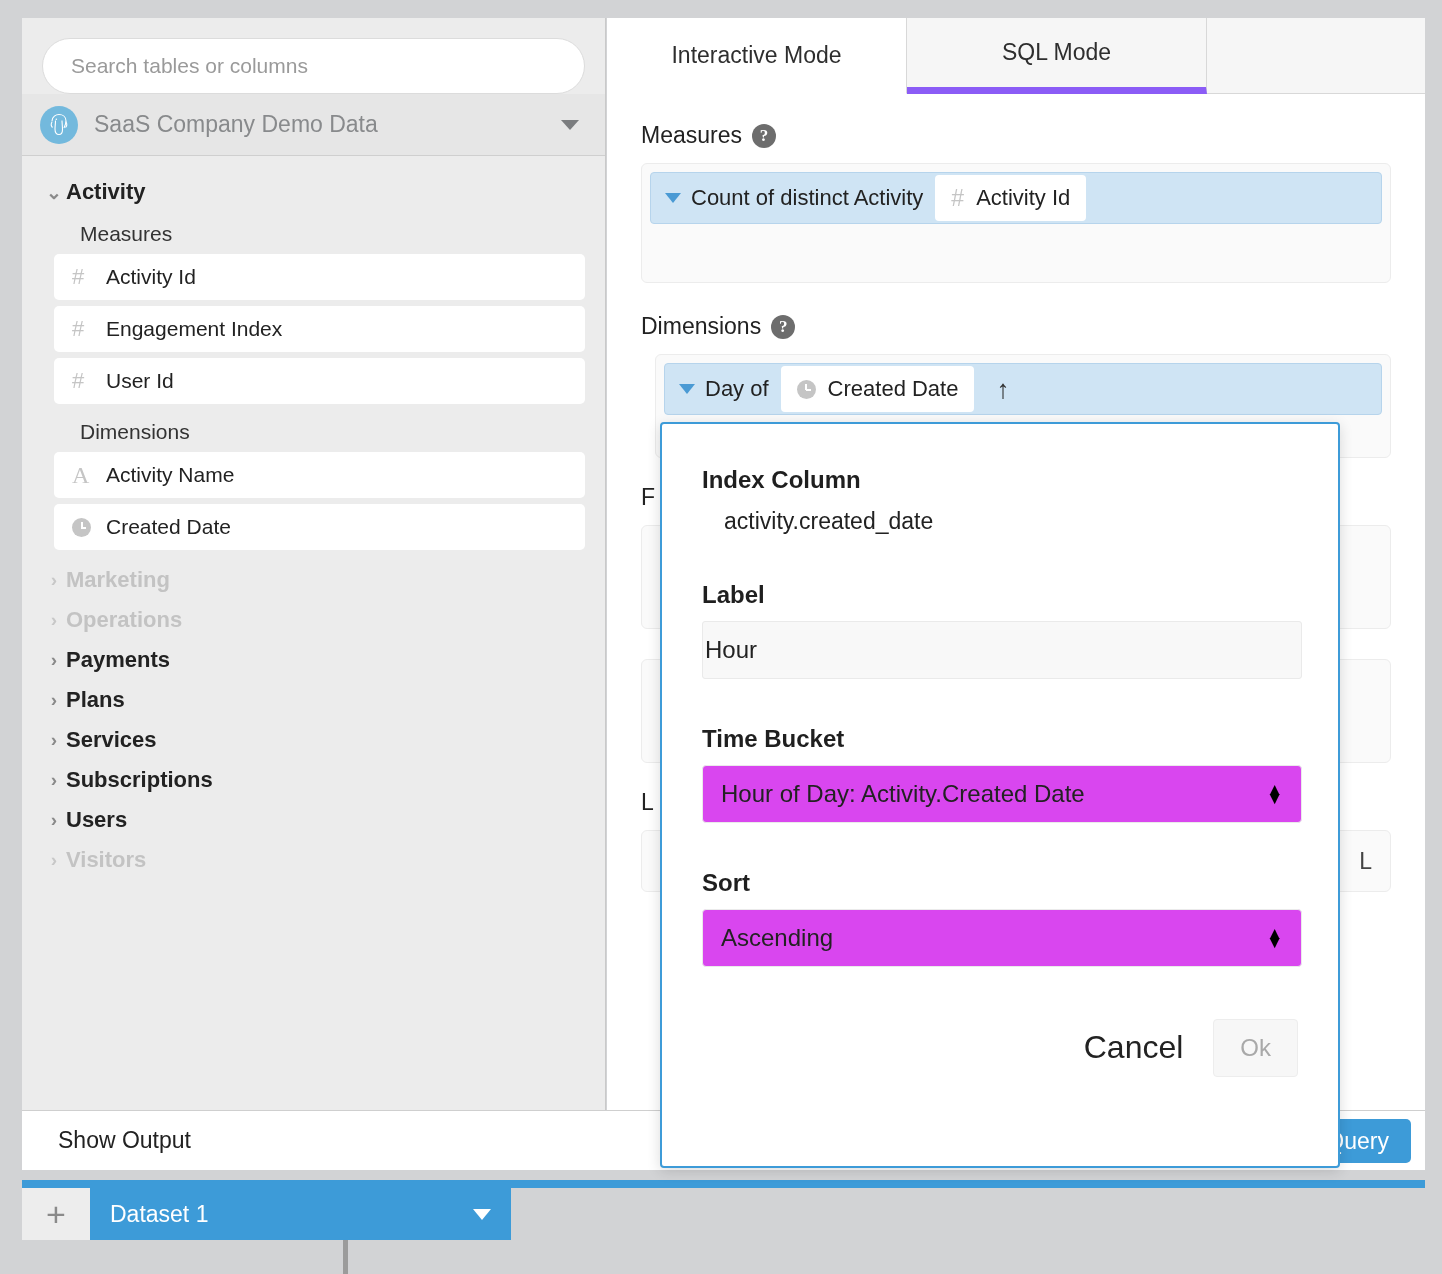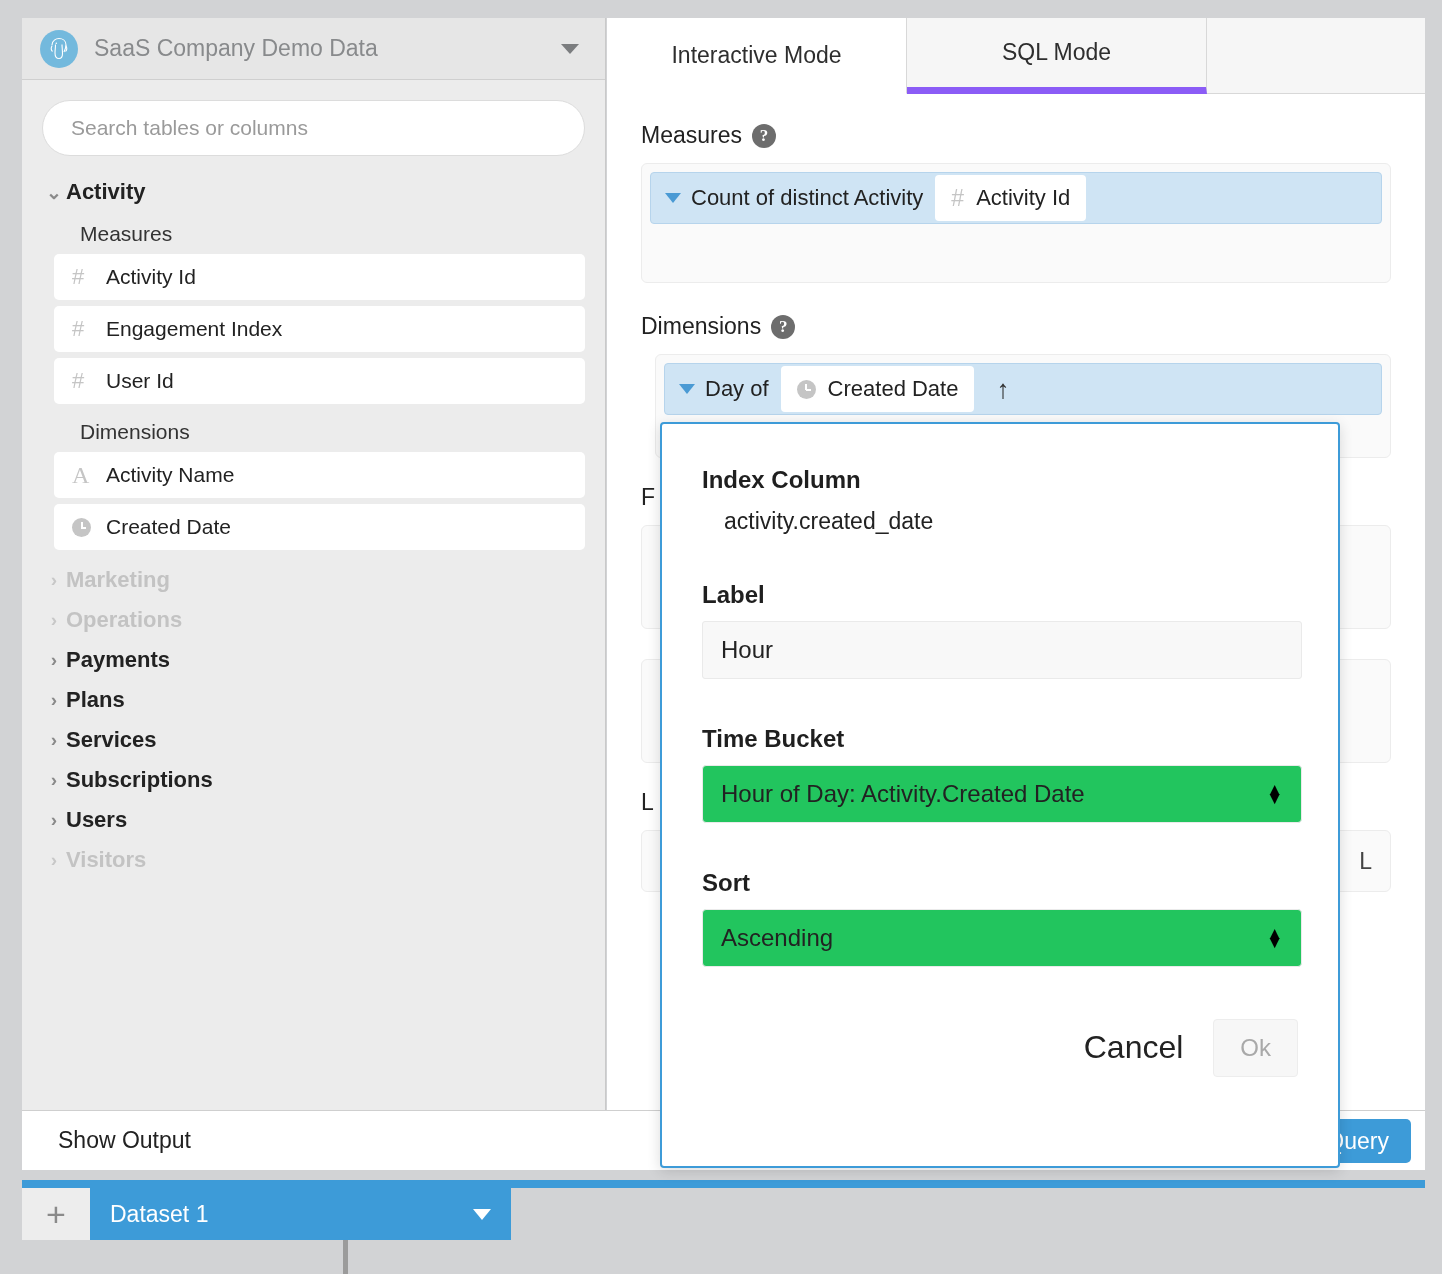--- a/index.html
+++ b/index.html
@@ -220,25 +220,25 @@
   .m-sub {
     font-size: 23px; color: #222; padding-left: 22px; margin-top: 14px;
   }
   .m-field-label {
     font-size: 24px; font-weight: bold; color: #1f1f1f;
     margin-top: 46px; margin-bottom: 12px;
   }
   .m-input {
     width: 600px; height: 58px; background: #f8f8f8;
     border: 1px solid #eaeaea; border-radius: 3px;
-    font-size: 24px; color: #222; padding: 0 18px;
+    font-size: 24px; color: #222; padding: 0 2px;
     font-family: "Liberation Sans", sans-serif; outline: none;
   }
   .m-select {
-    width: 600px; height: 58px; background: #22c55e;
+    width: 600px; height: 58px; background: #d946ef;
     border: 1px solid #eaeaea; border-radius: 4px;
     display: flex; align-items: center; padding: 0 18px;
     font-size: 24px; color: #222; cursor: pointer;
   }
   .m-select .sel-val { flex: 1 1 auto; white-space: nowrap; }
   .spin {
     display: flex; flex-direction: column; align-items: center;
     line-height: 0.55; font-size: 17px; color: #000;
   }
   .m-actions {
@@ -256,41 +256,41 @@
     padding: 14px 26px; margin-left: 12px; cursor: pointer;
     font-family: "Liberation Sans", sans-serif;
   }
 </style>
 </head>
 <body>
 
 <div id="app">
 
   <div id="sidebar">
+
+    <div id="search-wrap">
+      <input id="search-input" type="text" placeholder="Search tables or columns" style="">
+    </div>
 
     <div id="db-header">
       <div id="db-logo">
         <svg width="26" height="26" viewBox="0 0 26 26">
           <g fill="none" stroke="#ffffff" stroke-width="1.1">
             <path d="M6 9 C6 4.5 10 2.5 13 2.5 C16.5 2.5 20 4.5 20 9 C20 12 19 14 18 16"></path>
             <path d="M9.5 8.5 C9.5 12 9 14 9 17 C9 20 10 22.5 13 22.5 C15.5 22.5 16.5 20.5 16.5 17.5 C16.5 14 16 11 16 8.5"></path>
             <path d="M6.2 9.5 C5 11.5 5 14 6.5 15.5"></path>
             <path d="M19.8 9.5 C21 11.5 21 14 19.5 15.5"></path>
             <circle cx="10.3" cy="7.3" r="0.8" fill="#ffffff" stroke="none"></circle>
           </g>
         </svg>
       </div>
       <div id="db-title">SaaS Company Demo Data</div>
       <div id="db-caret"></div>
     </div>
 
-    <div id="search-wrap">
-      <input id="search-input" type="text" placeholder="Search tables or columns" style="">
-    </div>
-
     <div id="tree">
 
       <div class="tree-root">
         <span class="tw">⌄</span>
         <span>Activity</span>
       </div>
 
       <div class="group-label">Measures</div>
 
       <div class="col-row">

